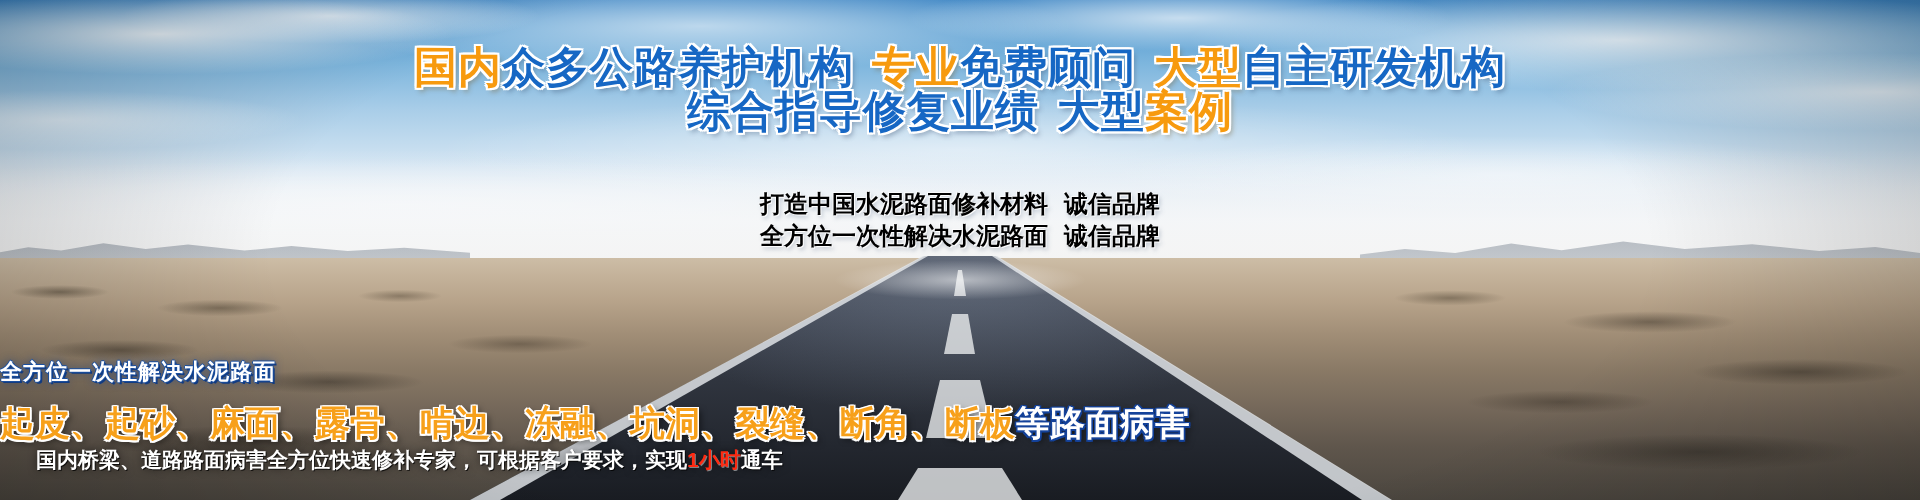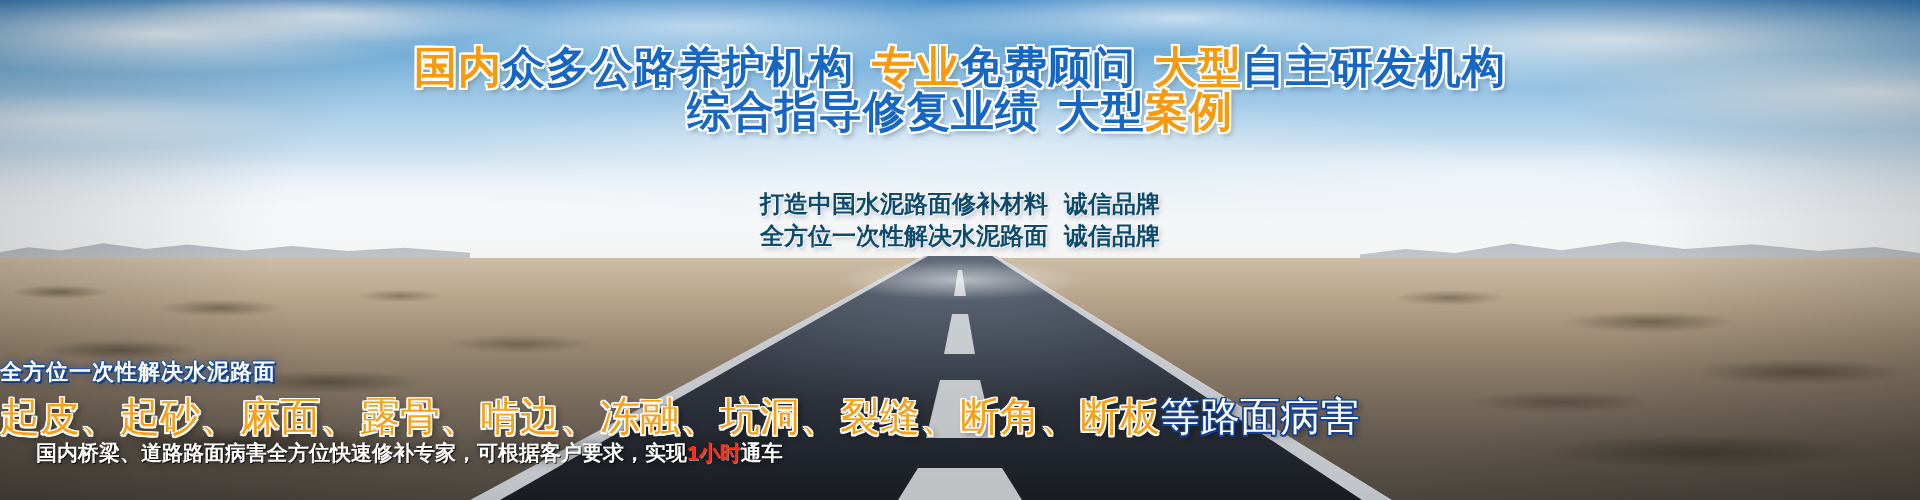--- a/index.html
+++ b/index.html
@@ -154,40 +154,40 @@
       2px 2px 0 #fff, -2px 2px 0 #fff, 2px -2px 0 #fff, -2px -2px 0 #fff,
       3px 4px 5px rgba(120,90,40,.45);
   }
   .gap{display:inline-block;width:18px;}
 
   .subblock{
     position:absolute;left:0;width:1920px;text-align:center;
     top:188px;
   }
   .subline{
-    font-size:24px;line-height:32px;font-weight:bold;color:#0c4a6e;
+    font-size:24px;line-height:32px;font-weight:bold;color:#000000;
     white-space:nowrap;
     text-shadow:1px 1px 0 rgba(255,255,255,.95), -1px -1px 0 rgba(255,255,255,.75), 2px 3px 4px rgba(80,100,130,.35);
   }
   .subgap{display:inline-block;width:16px;}
 
   
   .bottom{
     position:absolute;left:0;width:1920px;top:358px;
   }
   .bt-head{
     font-size:22px;line-height:28px;font-weight:bold;color:#ffffff;
     white-space:nowrap;letter-spacing:1px;
     text-shadow:
       1px 0 0 #1a4fa0, -1px 0 0 #1a4fa0, 0 1px 0 #1a4fa0, 0 -1px 0 #1a4fa0,
       2px 2px 0 #123b80, 0 0 10px rgba(20,60,130,.9);
   }
   .bt-main{
-    font-size:40px;line-height:44px;font-weight:normal;white-space:nowrap;
-    letter-spacing:0px;margin-top:8px;
+    font-size:35px;line-height:44px;font-weight:bold;white-space:nowrap;
+    letter-spacing:0px;margin-top:15px;
   }
   .bt-main .o{
     color:#f7a01a;
     text-shadow:
       1.5px 0 0 #fff, -1.5px 0 0 #fff, 0 1.5px 0 #fff, 0 -1.5px 0 #fff,
       1.5px 1.5px 0 #fff, -1.5px 1.5px 0 #fff, 1.5px -1.5px 0 #fff, -1.5px -1.5px 0 #fff,
       3px 3px 6px rgba(0,0,0,.6);
   }
   .bt-main .b{
     color:#ffffff;

